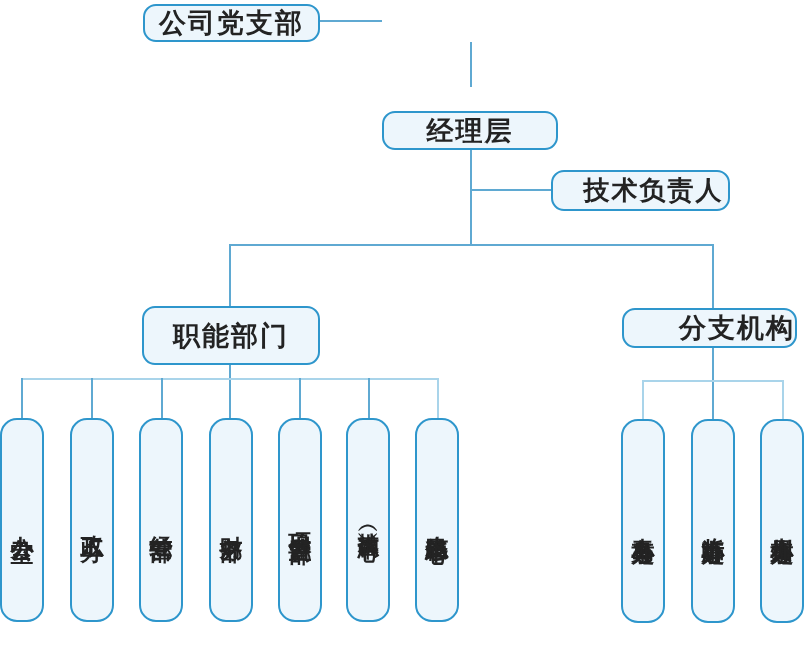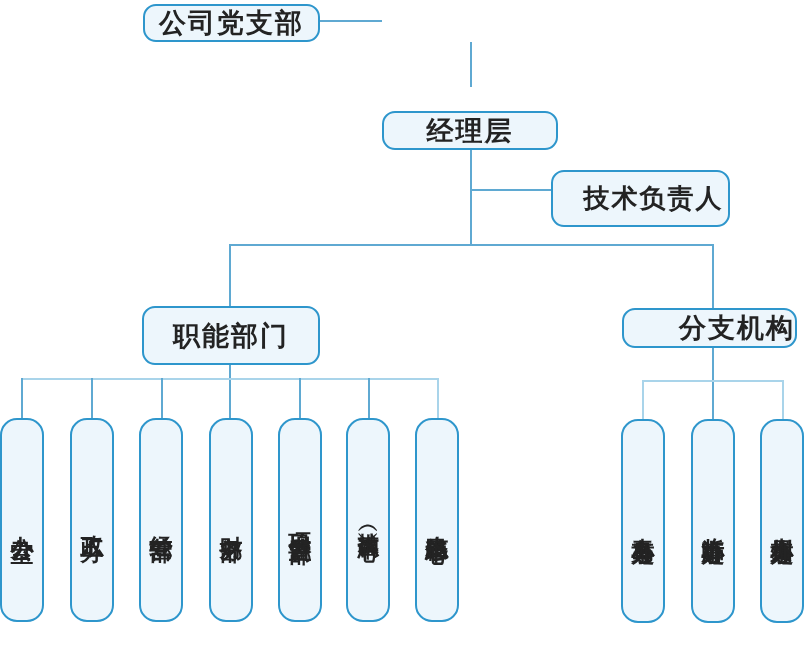--- a/index.html
+++ b/index.html
@@ -73,21 +73,21 @@
 
   <div class="hbox" style="left:143px; top:4px;  width:177px; height:38px;">
     <span>公司党支部</span>
   </div>
 
 
   <div class="hbox" style="left:382px; top:87px; width:176px; height:39px;margin-top:24px;">
     <span>经理层</span>
   </div>
 
-  <div class="hbox" style="left:551px; top:170px; width:179px; height:57px; font-size:26px;padding-left:26px;">
+  <div class="hbox" style="left:551px; top:170px; width:179px; height:41px; font-size:26px;padding-left:26px;">
     <span>技术负责人</span>
   </div>
 
   <div class="hbox" style="left:142px; top:306px; width:178px; height:59px;">
     <span>职能部门</span>
   </div>
 
   <div class="hbox" style="left:622px; top:308px; width:175px; height:40px;justify-content:flex-end;">
     <span>分支机构</span>
   </div>

